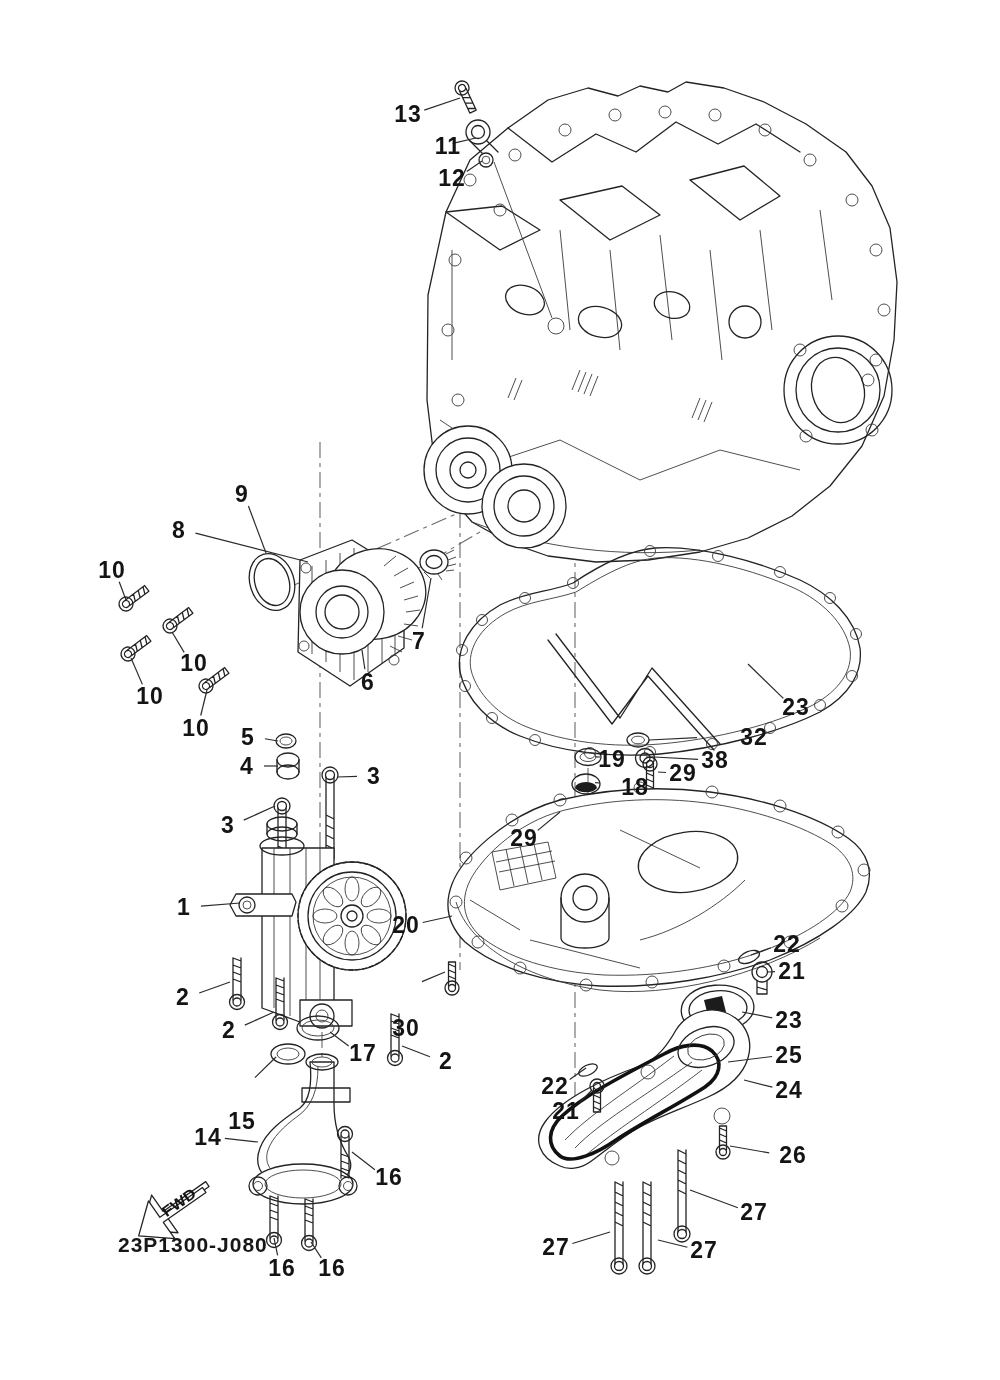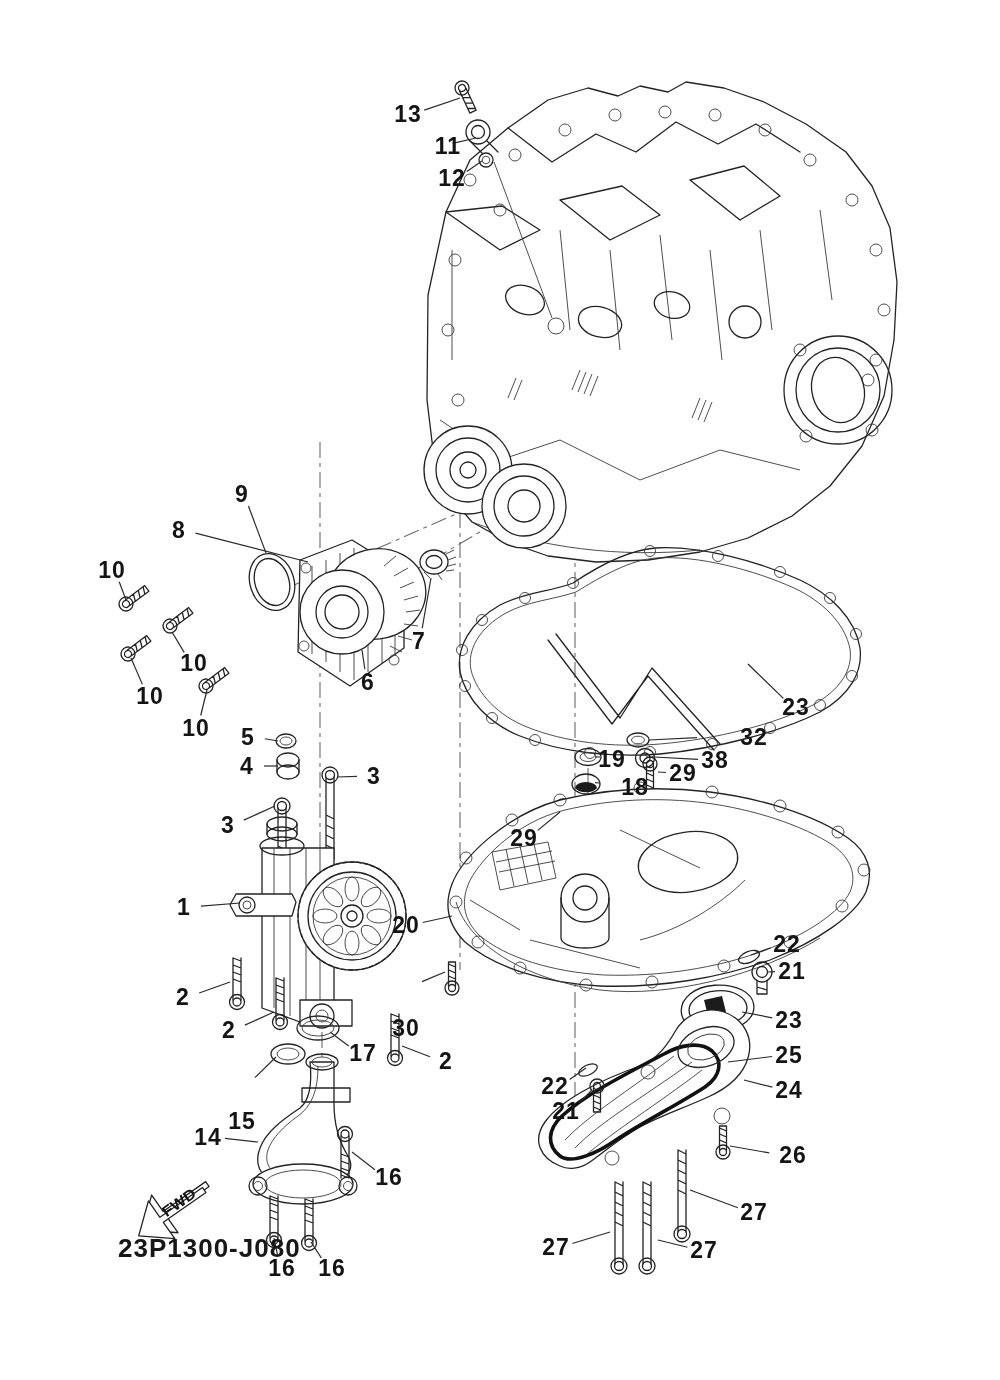--- a/index.html
+++ b/index.html
@@ -9,21 +9,21 @@
     font-family:"Liberation Sans",sans-serif;
   }
   .art{position:absolute;left:0;top:0;width:100%;height:100%;}
   .callout{
     position:absolute;transform:translate(-50%,-50%);
     font-weight:700;font-size:23px;letter-spacing:1px;color:#141414;
     white-space:nowrap;line-height:1;
   }
   .diagram-code{
     position:absolute;left:118px;top:1233px;
-    font-weight:700;font-size:26px;letter-spacing:1px;color:#171717;
+    font-weight:700;font-size:21px;letter-spacing:1px;color:#171717;
   }
   svg .ln{stroke:#232323;stroke-width:1.3;fill:none;stroke-linecap:round;stroke-linejoin:round;}
   svg .lnw{stroke:#232323;stroke-width:1.3;fill:#ffffff;stroke-linejoin:round;}
   svg .thin{stroke:#3a3a3a;stroke-width:0.9;fill:none;}
   svg .bold{stroke:#111111;stroke-width:3.6;fill:none;}
   svg .axis{stroke:#6a6a6a;stroke-width:1.1;fill:none;stroke-dasharray:16 5 4 5;}
   svg .leader{stroke:#2b2b2b;stroke-width:1.2;}
   svg .dark{fill:#1c1c1c;stroke:none;}
 </style>
 </head>

